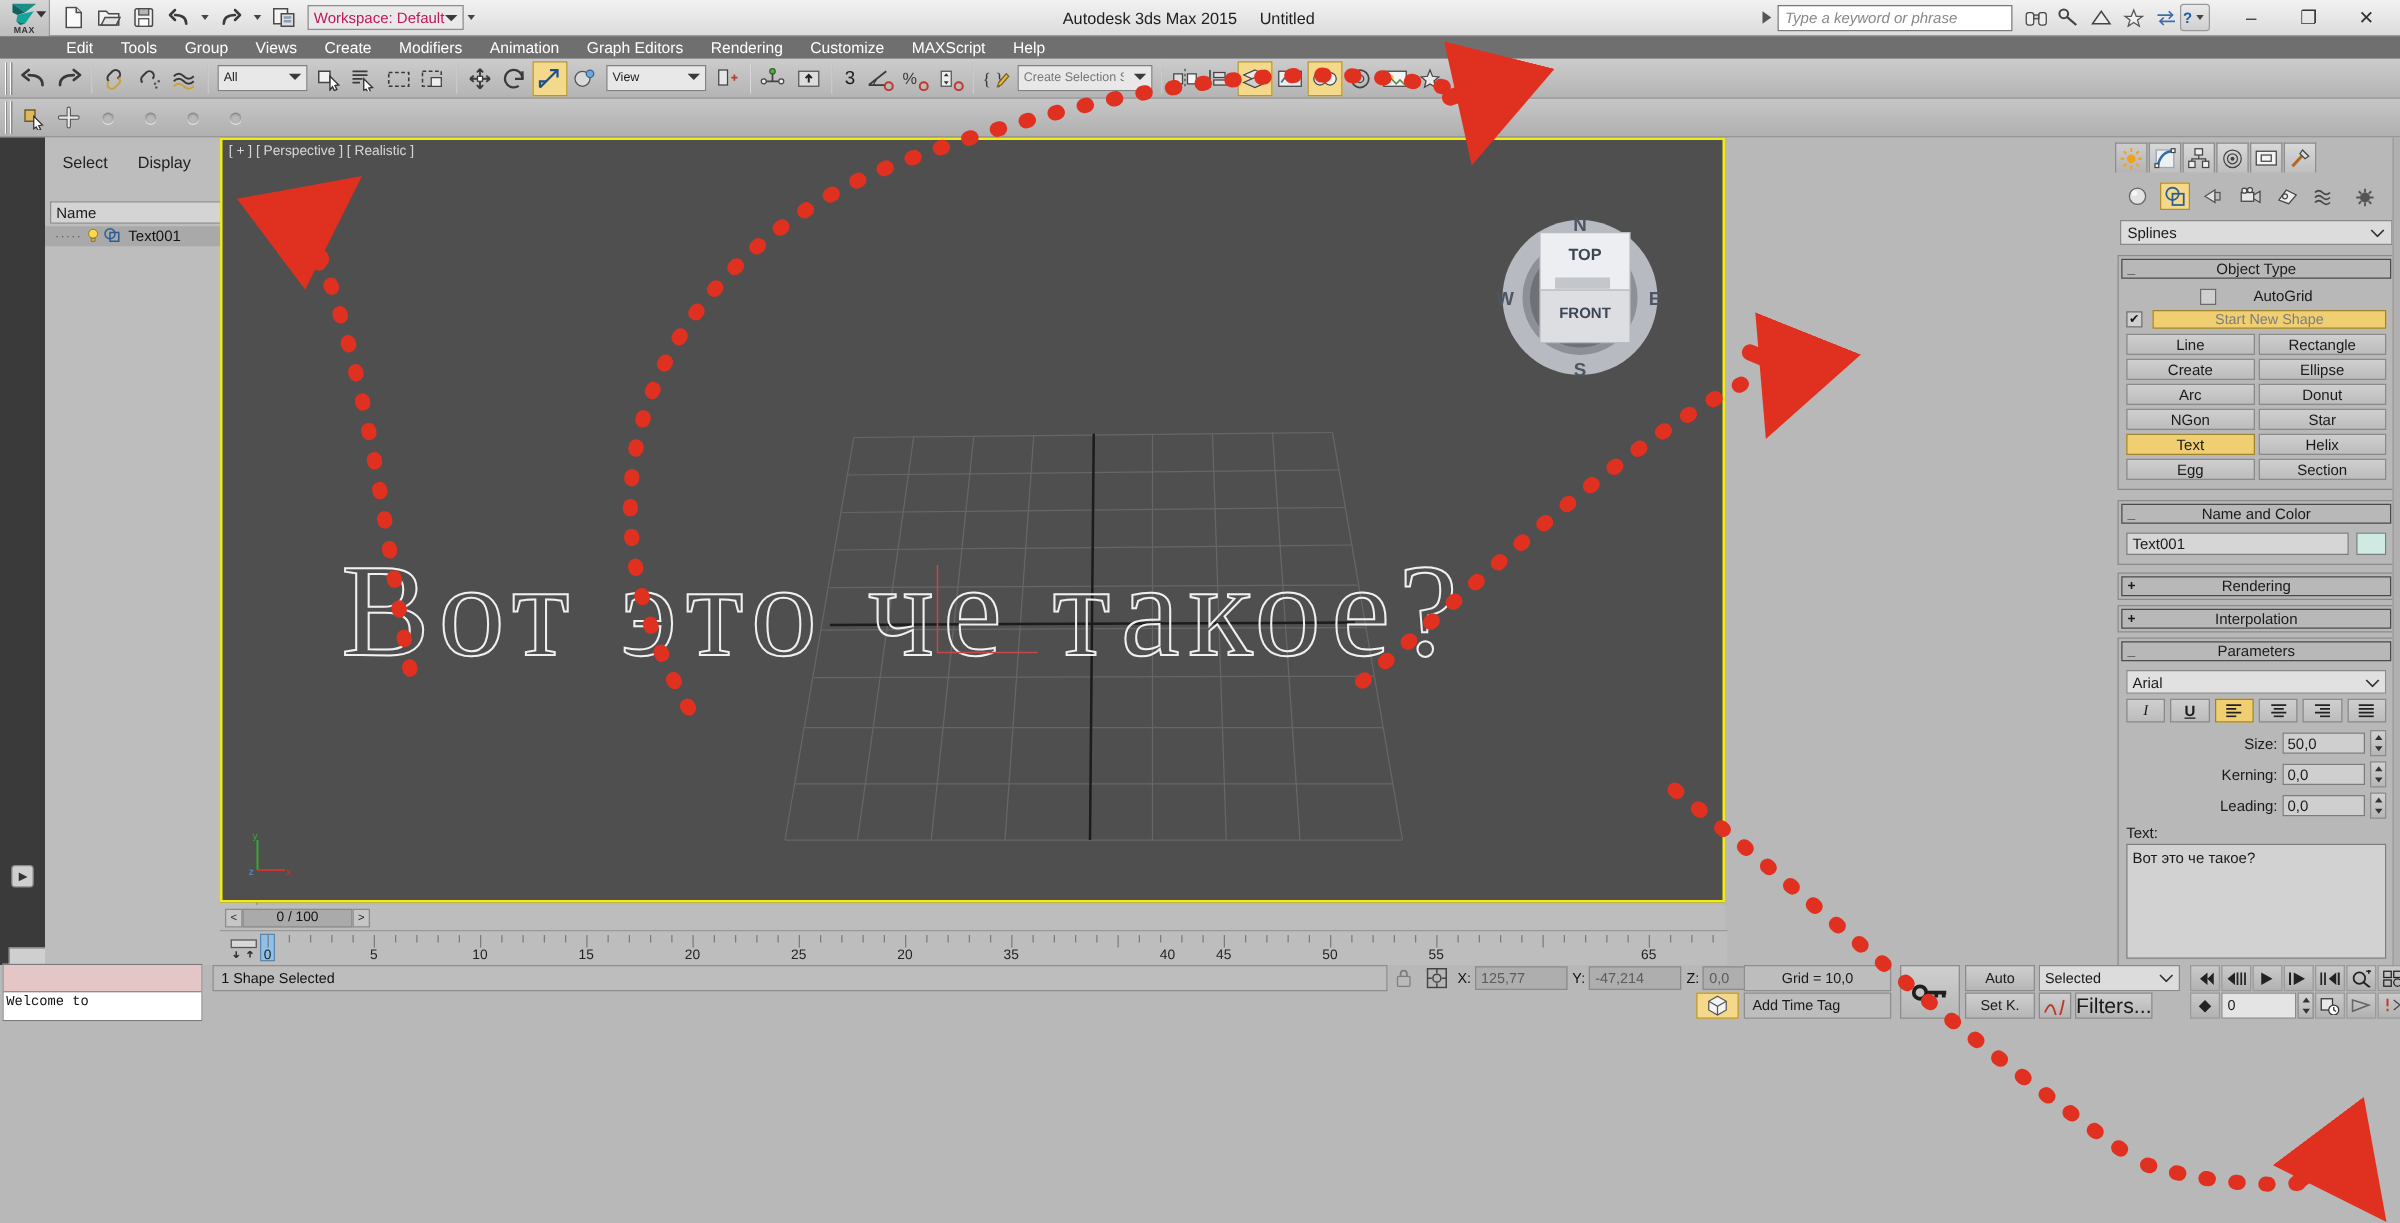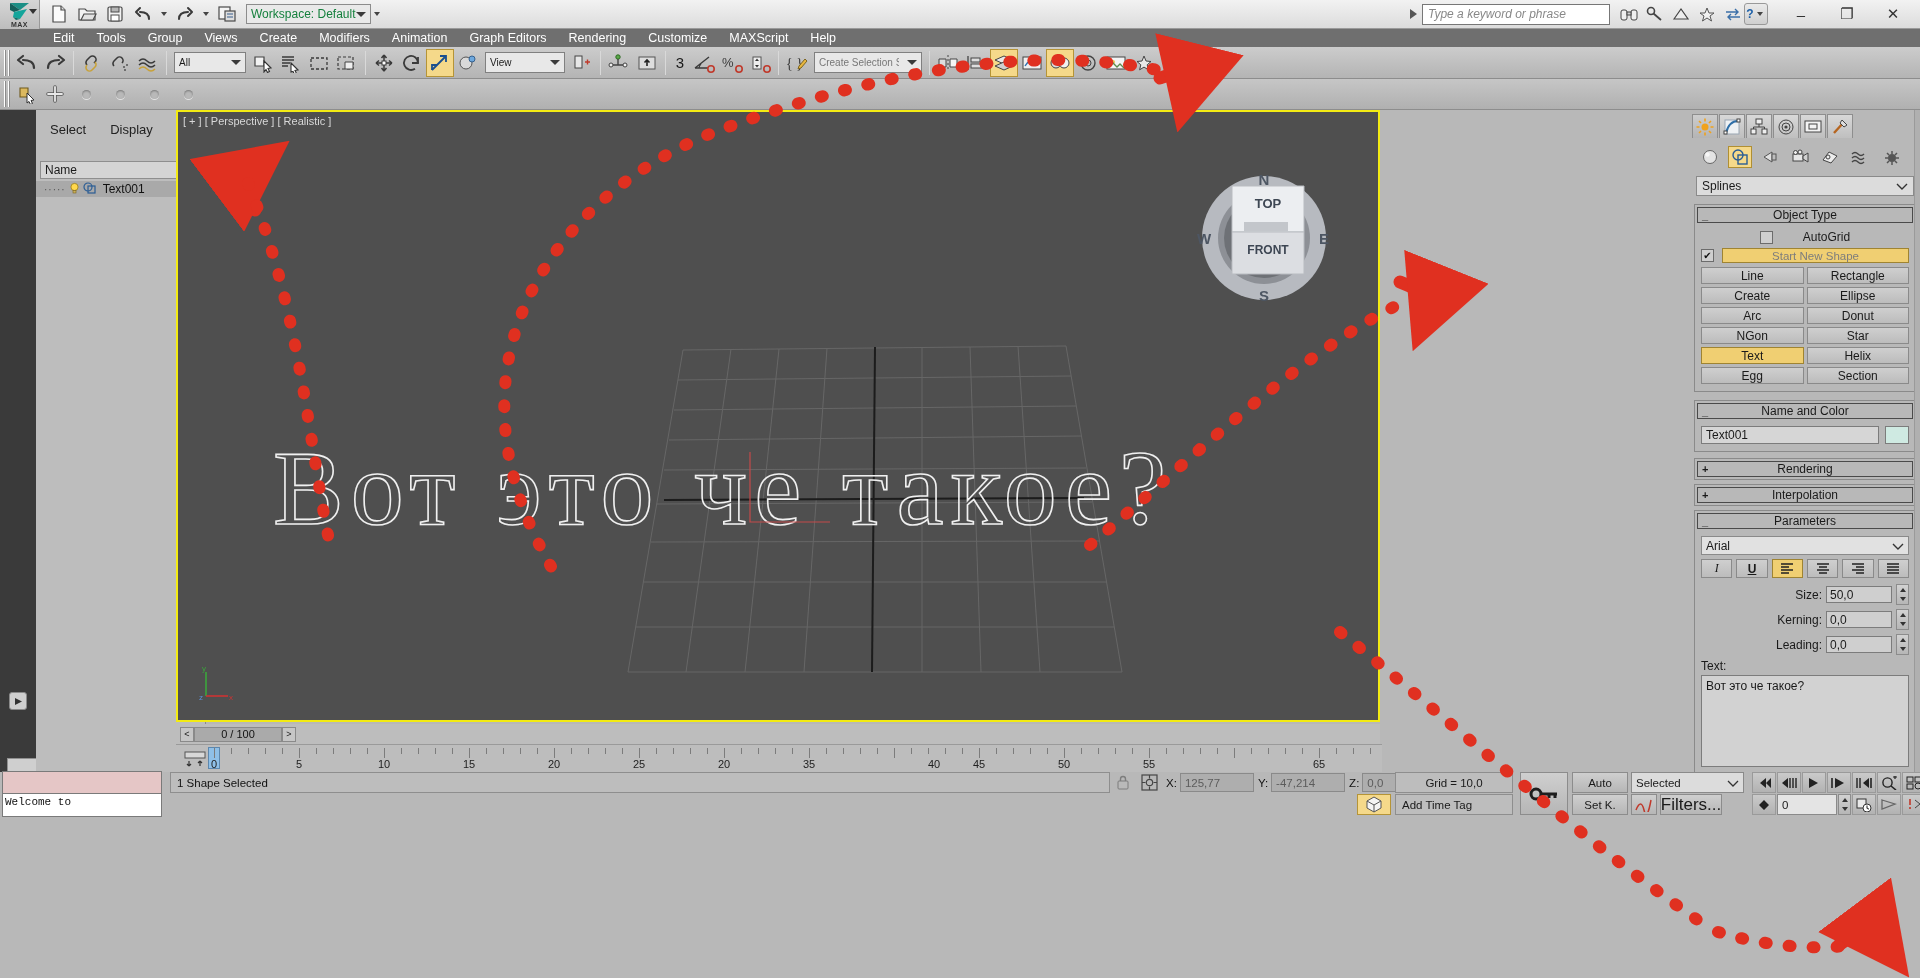--- a/index.html
+++ b/index.html
@@ -28,21 +28,21 @@
   .maxlogo .tri { margin-top:1px; }
   .maxlogo .lbl { font-size:7px; font-weight:bold; color:#333; letter-spacing:.5px; }
   .logo-caret { position:absolute; right:2px; top:9px; width:0;height:0;
     border-left:4px solid transparent;border-right:4px solid transparent;border-top:5px solid #333;}
   .qat { display:flex; align-items:center; gap:2px; padding-left:6px; }
   .qat .ic { width:26px;height:24px; display:flex;align-items:center;justify-content:center; }
   .mini-caret { width:0;height:0;border-left:3px solid transparent;border-right:3px solid transparent;border-top:4px solid #444; margin:0 3px;}
   .ws-box {
     margin-left:6px; height:20px; min-width:118px; background:#e9e9e9;
     border:1px solid #8c8c8c; display:flex;align-items:center;padding:0 4px;
-    font-size:12px; color:#15803d;
+    font-size:12px; color:#be185d;
   }
   .ws-caret { margin-left:auto; }
   .title-text {
     position:absolute; left:0; right:0; text-align:center; font-size:13px; color:#202020;
     pointer-events:none;
   }
   .title-text span { margin-right:18px; }
   .search-area { margin-left:auto; display:flex; align-items:center; padding-right:4px; }
   .search-arrow { width:0;height:0;border-top:5px solid transparent;border-bottom:5px solid transparent;border-left:7px solid #555; margin-right:5px;}
   .search-input {
@@ -351,20 +351,23 @@
     <div class="ws-box">
       <span>Workspace: Default</span>
       <span class="ws-caret">
         <svg width="10" height="7">
             <polygon points="0,1 10,1 5,6" fill="#3a3a3a"></polygon>
           </svg>
       </span>
     </div>
     <div class="mini-caret"></div>
 
+    <div class="title-text">
+      <span>Autodesk 3ds Max  2015</span><span>Untitled</span>
+    </div>
 
     <div class="search-area">
       <div class="search-arrow"></div>
       <div class="search-input">Type a keyword or phrase</div>
       <div class="title-icons">
         <div class="ic">
           <svg width="18" height="16">
               <rect x="1" y="4" width="6" height="10" rx="2" fill="#efefef" stroke="#444"></rect>
               <rect x="11" y="4" width="6" height="10" rx="2" fill="#efefef" stroke="#444"></rect>
               <rect x="7" y="6" width="4" height="3" fill="#cfcfcf" stroke="#444"></rect>

